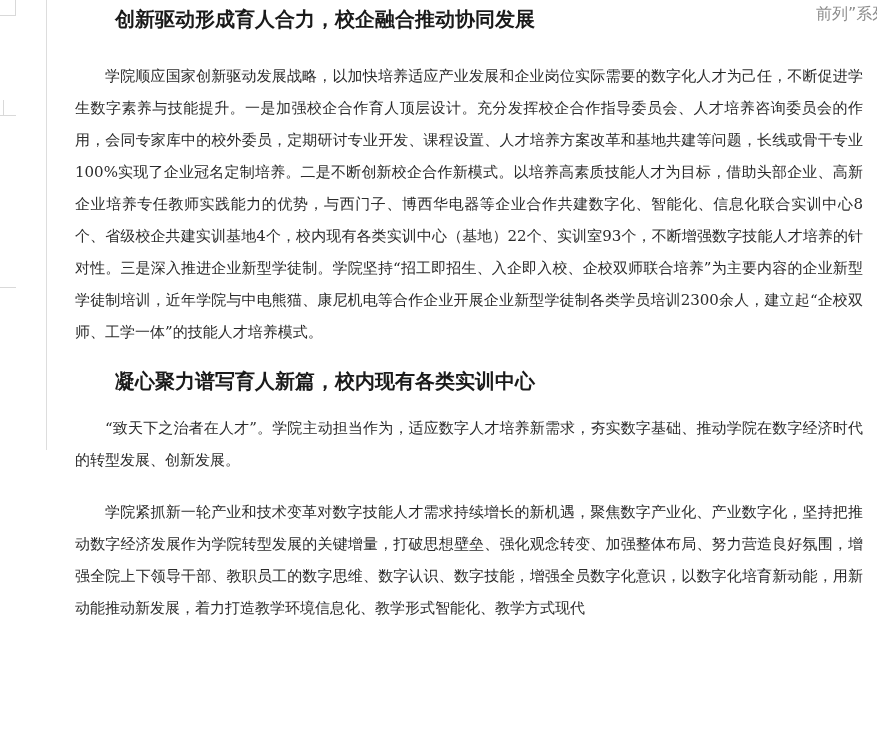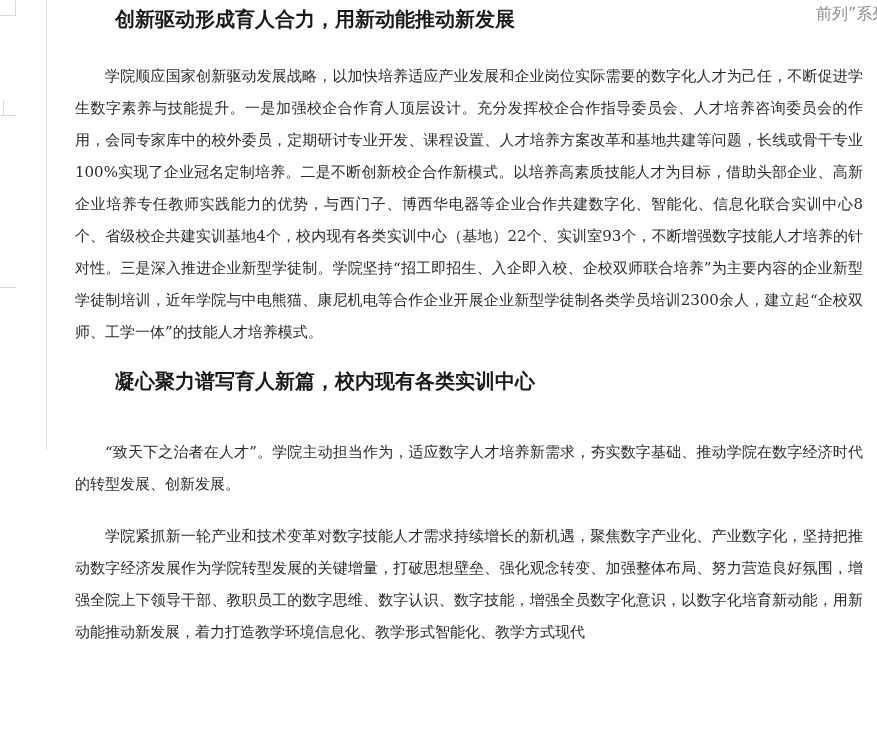--- a/index.html
+++ b/index.html
@@ -63,39 +63,39 @@
   .article p {
     margin: 0;
     font-size: 15px;
     line-height: 32px;
     text-indent: 2em;
     text-align: justify;
     color: #2b2b2b;
     font-family: "DejaVu Serif", "Liberation Serif", serif;
   }
   .article p.p1 { margin-top: 28px; }
-  .article p.p2 { margin-top: 42px; }
+  .article p.p2 { margin-top: 18px; }
   .article p.p3 { margin-top: 20px; }
 </style>
 </head>
 <body>
 
 <div class="page">
 
   <span class="frag frag-a-v"></span>
   <span class="frag frag-a-h"></span>
   <span class="frag frag-b-v"></span>
   <span class="frag frag-b-h"></span>
   <span class="frag frag-c-h"></span>
 
   <div class="content-left-border"></div>
 
   <div class="corner-label">前列”系列</div>
 
   <div class="article">
-    <h2 class="h-first">创新驱动形成育人合力，用新动能推动新发展</h2>
+    <h2 class="h-first">创新驱动形成育人合力，校企融合推动协同发展</h2>
     <p class="p1">学院顺应国家创新驱动发展战略，以加快培养适应产业发展和企业岗位实际需要的数字化人才为己任，不断促进学生数字素养与技能提升。一是加强校企合作育人顶层设计。充分发挥校企合作指导委员会、人才培养咨询委员会的作用，会同专家库中的校外委员，定期研讨专业开发、课程设置、人才培养方案改革和基地共建等问题，长线或骨干专业100%实现了企业冠名定制培养。二是不断创新校企合作新模式。以培养高素质技能人才为目标，借助头部企业、高新企业培养专任教师实践能力的优势，与西门子、博西华电器等企业合作共建数字化、智能化、信息化联合实训中心8个、省级校企共建实训基地4个，校内现有各类实训中心（基地）22个、实训室93个，不断增强数字技能人才培养的针对性。三是深入推进企业新型学徒制。学院坚持“招工即招生、入企即入校、企校双师联合培养”为主要内容的企业新型学徒制培训，近年学院与中电熊猫、康尼机电等合作企业开展企业新型学徒制各类学员培训2300余人，建立起“企校双师、工学一体”的技能人才培养模式。</p>
     <h2 class="h-second">凝心聚力谱写育人新篇，校内现有各类实训中心</h2>
     <p class="p2">“致天下之治者在人才”。学院主动担当作为，适应数字人才培养新需求，夯实数字基础、推动学院在数字经济时代的转型发展、创新发展。</p>
     <p class="p3">学院紧抓新一轮产业和技术变革对数字技能人才需求持续增长的新机遇，聚焦数字产业化、产业数字化，坚持把推动数字经济发展作为学院转型发展的关键增量，打破思想壁垒、强化观念转变、加强整体布局、努力营造良好氛围，增强全院上下领导干部、教职员工的数字思维、数字认识、数字技能，增强全员数字化意识，以数字化培育新动能，用新动能推动新发展，着力打造教学环境信息化、教学形式智能化、教学方式现代</p>
   </div>
 
 </div>
 
 </body></html>

